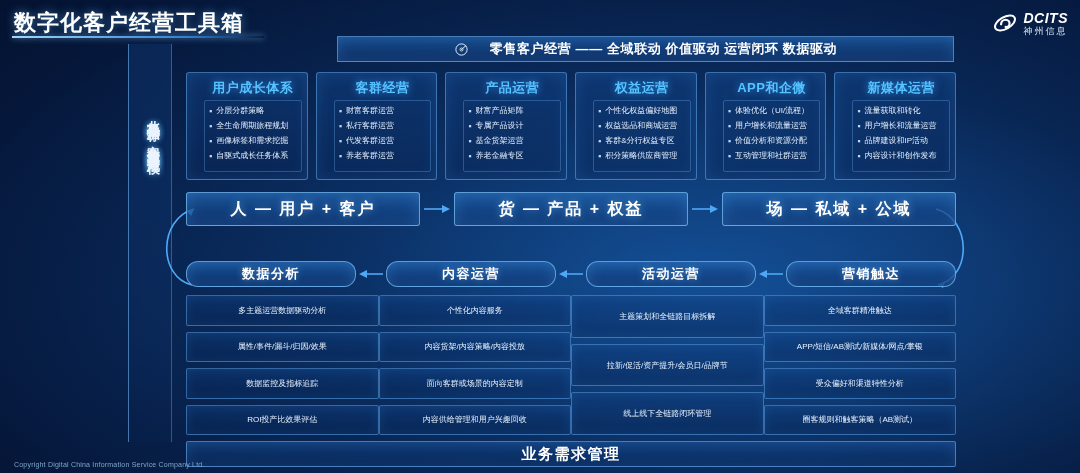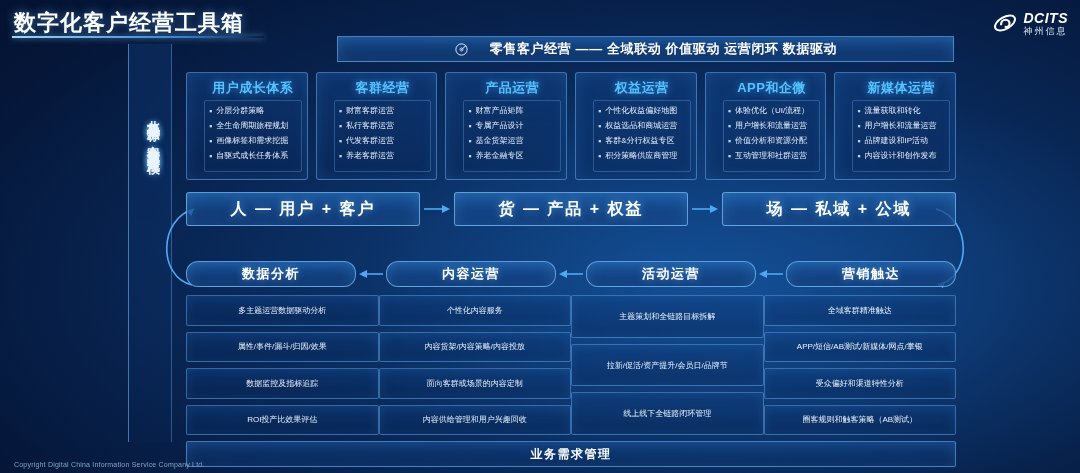--- a/index.html
+++ b/index.html
@@ -124,21 +124,21 @@
     color:#e9f3ff; font-size:8px; line-height:11px; padding:2px 3px; white-space:nowrap;
   }
 
   
   .bottom{
     position:absolute; left:186px; top:441px; width:770px; height:26px;
     display:flex; align-items:center; justify-content:center;
     border:1px solid rgba(120,190,255,0.55); border-radius:2px;
     background:linear-gradient(180deg, rgba(20,72,140,0.60), rgba(10,40,92,0.50));
     box-shadow:inset 0 0 14px rgba(70,150,230,0.20);
-    color:#ffffff; font-size:12px; font-weight:bold; letter-spacing:1.5px;
+    color:#ffffff; font-size:15px; font-weight:bold; letter-spacing:1.5px;
   }
   .copyright{
     position:absolute; left:14px; bottom:5px;
     color:#7fa6cd; font-size:7px; letter-spacing:.2px;
   }
   .loop{ position:absolute; left:150px; top:185px; width:830px; height:115px;
          pointer-events:none; }
 </style>
 </head>
 <body>

